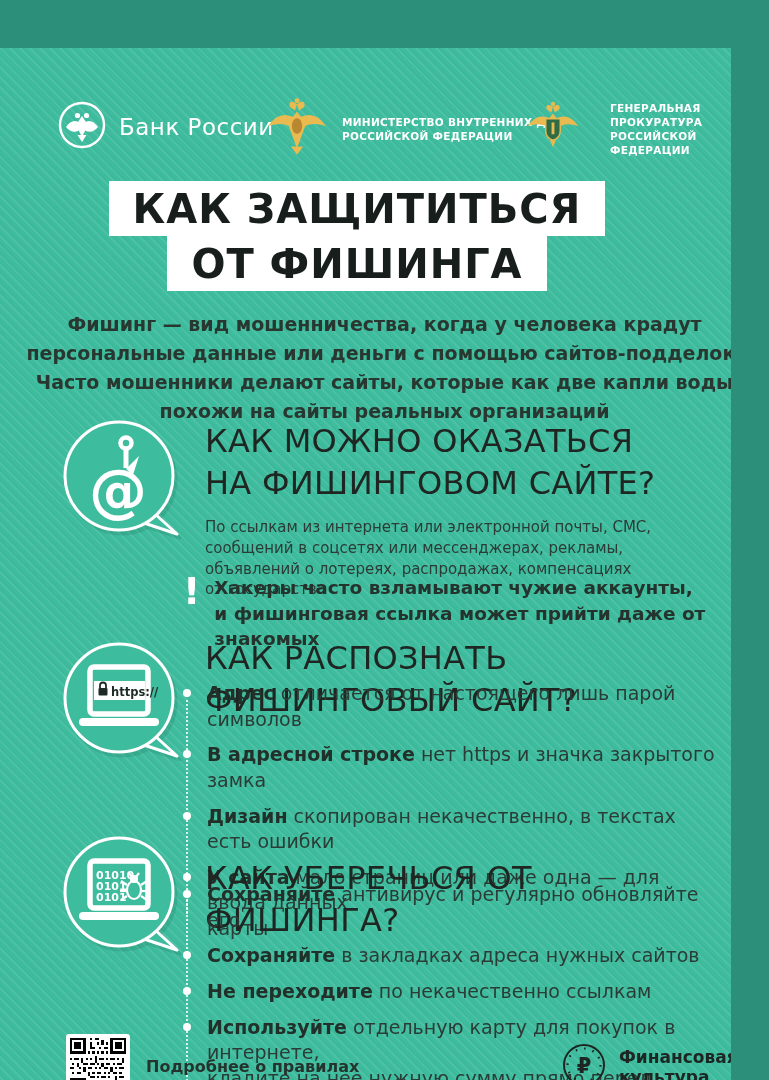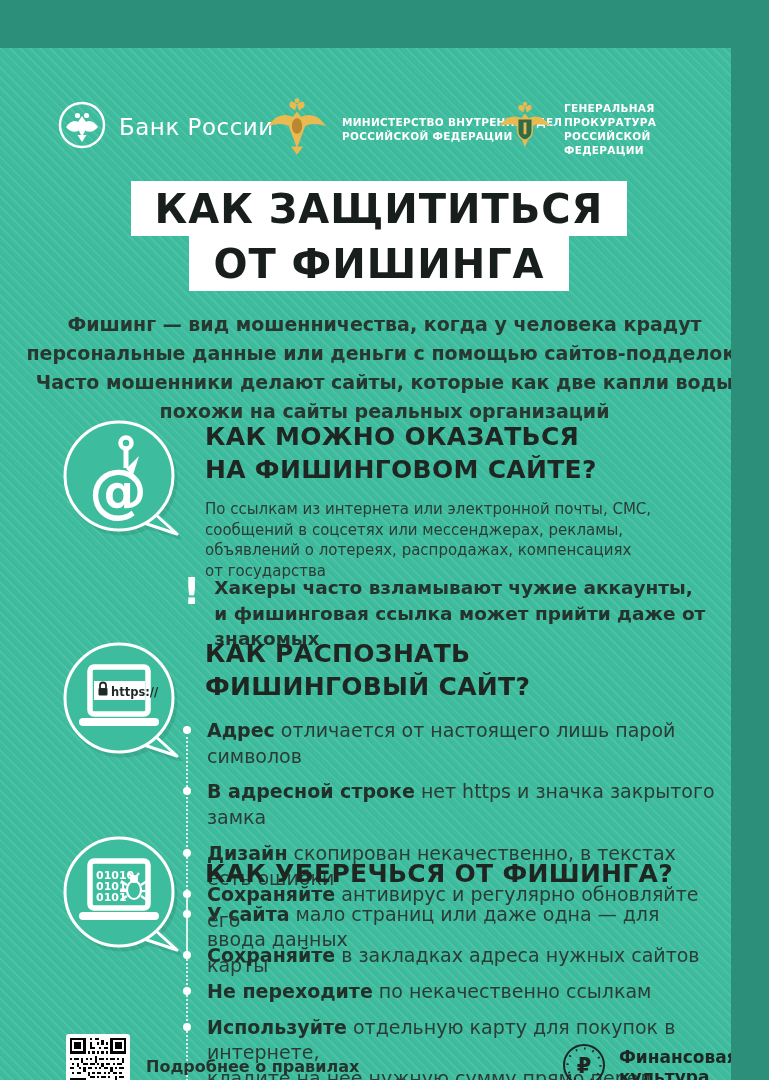--- a/index.html
+++ b/index.html
@@ -10,44 +10,44 @@
       repeating-linear-gradient(45deg, rgba(255,255,255,0.08) 0px, rgba(255,255,255,0.08) 2px, rgba(0,0,0,0.02) 2px, rgba(0,0,0,0.02) 4px, transparent 4px, transparent 7px);
     font-family:"DejaVu Sans","Liberation Sans",sans-serif;
     color:#2a3b35;
     margin-top:48px;
   }
   
   .logo-group{position:absolute;display:flex;align-items:center;color:#fff;}
   .logo-bank{left:58px;top:53px;gap:13px;}
   .bank-label{font-size:23px;font-weight:400;letter-spacing:.5px;}
   .logo-mvd{left:264px;top:46px;gap:12px;}
-  .logo-gp{left:496px;top:48px;gap:10px;}
+  .logo-gp{left:524px;top:48px;gap:28px;}
   .ministry-label{font-size:10.5px;font-weight:700;line-height:1.35;letter-spacing:.3px;white-space:pre-line;}
   
-  .title-wrap{position:absolute;top:133px;left:0;width:714px;display:flex;flex-direction:column;align-items:center;padding-left:22px;}
+  .title-wrap{position:absolute;top:133px;left:0;width:714px;display:flex;flex-direction:column;align-items:center;}
   .title-line{background:#fff;color:#181e1b;font-weight:800;font-size:40px;line-height:1.05;padding:7px 24px 6px;letter-spacing:1px;white-space:nowrap;}
   
   .intro{position:absolute;top:262px;left:0;width:769px;text-align:center;
     font-size:19px;font-weight:600;color:#28372f;line-height:1.53;white-space:pre-line;}
   
   .bubble{position:absolute;left:60px;width:122px;height:128px;filter:drop-shadow(3px 4px 0 rgba(0,60,45,.12));}
   .bubble-1{top:369px;}
   .bubble-2{top:591px;}
   .bubble-3{top:785px;}
   .sec{position:absolute;left:205px;width:515px;}
   .sec-1{top:373px;}
   .sec-2{top:590px;}
   .sec-3{top:810px;}
-  .sec-heading{font-size:25px;font-weight:700;color:#1f2521;line-height:1.3;letter-spacing:.3px;white-space:pre-line;}
+  .sec-heading{font-size:32px;font-weight:400;color:#1f2521;line-height:1.3;letter-spacing:.3px;white-space:pre-line;}
   .sec-body{margin-top:13px;font-size:15px;font-weight:400;color:#2b3c36;line-height:1.38;white-space:pre-line;}
   .warning{position:absolute;left:183px;top:524px;display:flex;gap:14px;align-items:flex-start;}
   .warning-mark{color:#fff;font-size:38px;font-weight:800;line-height:1.05;}
   .warning-text{font-size:18.5px;font-weight:700;color:#25332d;line-height:1.38;white-space:pre-line;padding-top:3px;}
   .bullets{position:absolute;left:183px;width:540px;}
-  .bullets-2{top:670px;}
+  .bullets-2{top:633px;}
   .bullets-3{top:834px;}
   .bullet-connector{position:absolute;left:3px;top:14px;bottom:38px;border-left:2px dotted rgba(255,255,255,.8);}
   .bullet{position:relative;padding-left:24px;margin-bottom:10px;font-size:19px;line-height:1.35;color:#2b3c36;}
   .bullet::before{content:"";position:absolute;left:0;top:8px;width:8px;height:8px;border-radius:50%;background:#fff;}
   .bullet .lead{font-weight:700;color:#22302a;}
   .bullet .rest{white-space:pre-line;}
   
   .qr-wrap{position:absolute;left:66px;top:986px;width:64px;height:64px;background:#fff;border-radius:3px;padding:4px;box-sizing:border-box;}
   .footer-note{position:absolute;left:146px;top:1007px;font-size:16px;font-weight:700;color:#25332d;line-height:1.5;}
   .footer-note .site{color:#fff;font-family:Liberation Mono, monospace;}

